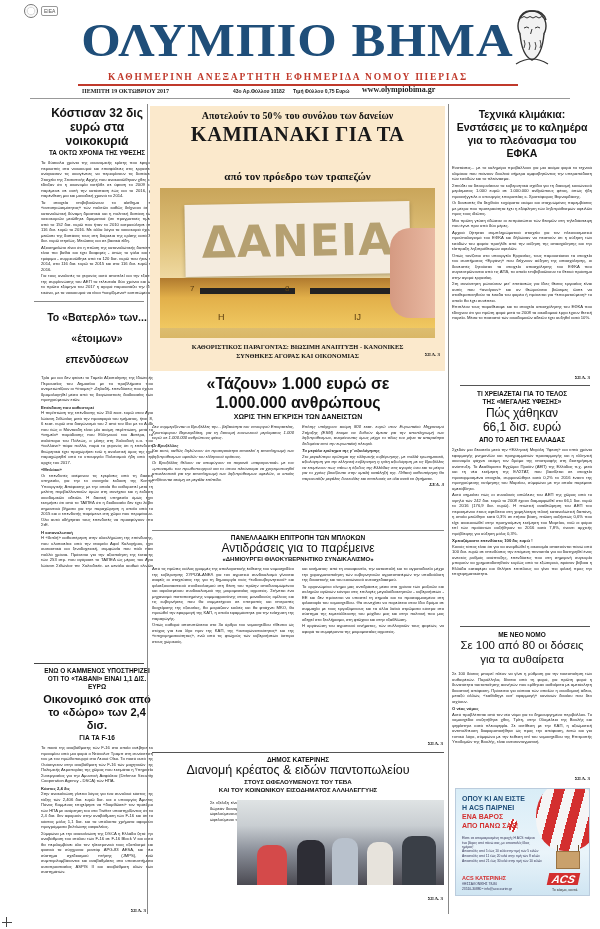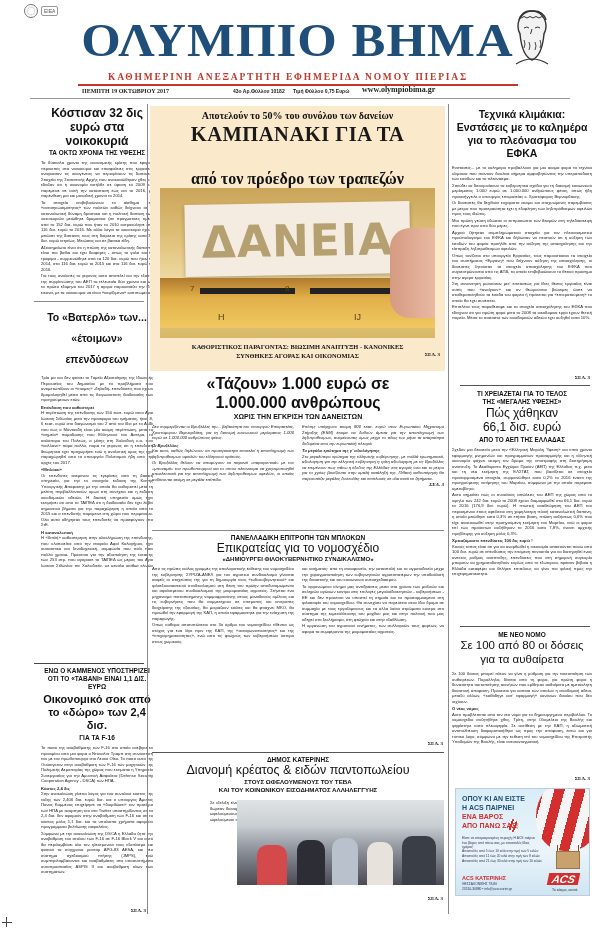--- a/index.html
+++ b/index.html
@@ -43,21 +43,21 @@
   
   .lead-box { position: absolute; left: 150px; top: 106px; width: 295px; height: 265px; background: #fbe9cc; }
   .lead-kicker { position: absolute; left: 0; top: 4px; width: 100%; text-align: center;
     font-family: "Liberation Serif", serif; font-weight: bold; font-size: 10px; color: #111; }
   .lead-title1, .lead-title2 { position: absolute; left: 0; width: 100%; text-align: center;
     font-family: "Liberation Serif", serif; font-weight: bold; font-size: 20.5px; color: #1a1a1a; letter-spacing: 0.5px; }
   .lead-title1 { top: 17px; }
   .lead-title2 { top: 40px; }
   .lead-title2 .red { color: #d62020; }
   .lead-subtitle { position: absolute; left: 0; top: 64px; width: 100%; text-align: center;
-    font-family: "Liberation Serif", serif; font-weight: bold; font-size: 16px; color: #111; }
+    font-family: "Liberation Serif", serif; font-weight: bold; font-size: 11px; color: #111; }
   .lead-photo { position: absolute; left: 10px; top: 82px; width: 275px; height: 150px; overflow: hidden;
     background: linear-gradient(180deg, #c9a55a 0%, #e0c27a 35%, #efd9a1 60%, #d9b766 100%); }
   .photo-card { position: absolute; left: 25px; top: 15px; width: 225px; height: 72px; background: #f4ece0;
     box-shadow: 0 2px 4px rgba(0,0,0,0.25); transform: rotate(-1deg); }
   .photo-card-text { position: absolute; left: 0; top: 12px; width: 100%; text-align: center;
     font-family: "DejaVu Sans", sans-serif; font-weight: bold; font-size: 44px; color: #b5a071; letter-spacing: 1px; }
   .photo-rail { position: absolute; left: 0; top: 90px; width: 100%; height: 50px; background: linear-gradient(180deg, #b07a2e, #e2b04a 40%, #f0c861); }
   .photo-slot { position: absolute; top: 10px; height: 6px; background: #222; }
   .photo-thumb { position: absolute; right: 0; top: 40px; width: 45px; height: 90px; border-radius: 20px 0 0 20px; background: linear-gradient(90deg, #d59a82, #e9b9a2); }
   .lead-caption { position: absolute; left: 0; top: 236px; width: 100%; text-align: center;
@@ -193,21 +193,21 @@
       <span class="sub">Το μεγάλο ερώτημα της γ' αξιολόγησης</span>
       <p>Στο μεγαλύτερο ερώτημα της ελληνικής κυβέρνησης, με πολλά ερωτηματικά, αξιολόγηση για την ελληνική κυβέρνηση η τρίτη αξιολόγηση με τις Βρυξέλλες να επιμένουν πως πάνω η έξοδος της Ελλάδας στις αγορές όσο και το μέτρο για το χρέος βασίζονται στην ομαλή κατάληξή της. Πιθανή καθυστέρηση θα παρουσιάζει μεγάλες δυσκολίες και επιπλοκές σε όλα αυτά τα ζητήματα.</p>
       <div class="see-page">ΣΕΛ. 3</div>
     </div>
   </div>
 </div>
 <div class="hrule" style="left:152px;top:530px;width:292px;"></div>
 
 <div class="col" style="left:152px;top:534px;width:292px;height:205px;overflow:hidden;">
   <div class="h-kicker" style="font-size:6.5px;">ΠΑΝΕΛΛΑΔΙΚΗ ΕΠΙΤΡΟΠΗ ΤΩΝ ΜΠΛΟΚΩΝ</div>
-  <div class="h-big" style="font-size:12px;line-height:14px;font-weight:normal;">Επικρατείας για το νομοσχέδιο</div>
+  <div class="h-big" style="font-size:12px;line-height:14px;font-weight:normal;">Αντιδράσεις για το παρέμεινε</div>
   <div class="h-kicker" style="font-size:6px;margin:1px 0 4px;">«ΔΗΜΙΟΥΡΓΕΙ ΦΙΛΟΚΥΒΕΡΝΗΤΙΚΟ ΣΥΝΔΙΚΑΛΙΣΜΟ»</div>
   <div style="display:flex;gap:8px;">
     <div class="body-text" style="flex:1;">
       <p>Από τις πρώτες κιόλας γραμμές της απολογιστικής έκθεσης του νομοσχεδίου της κυβέρνησης ΣΥΡΙΖΑ-ΑΝΕΛ για τον αγροτικό συνδικαλισμό γίνονται σαφείς οι στοχεύσεις της για τη δημιουργία ενός «ενδοκυβερνητικού» και φιλοεξουσιαστικού συνδικαλισμού στη θέση του πρώην αποδυναμωμένου και αφυλισμένου συνδικαλισμού της μικρομεσαίας αγροτιάς. Στήνεται ένα μηχανισμό πιστοποιημένης νομιμοφροσύνης στους μοναδικούς ομίλους και τις κυβερνήσεις που θα συμμετέχουν σε επιτροπές και επιτροπές διαχείρισης της εξουσίας, θα μοιράζουν κοιλιές και θα φτιάχνει ΜΚΟ, θα προωθεί την εφαρμογή της ΚΑΠ, η οποία εφαρμόστηκε για την ενίσχυση της παραγωγής.</p>
       <p>Όπως καθαρά αποτυπώνεται στο 3ο άρθρο του νομοσχεδίου τίθενται ως στόχος για ένα λίγο πριν της ΚΑΠ, της «ανταγωνιστικότητας» και της «επιχειρηματικότητας», ενώ από τις φτωχούς των κυβερνήσεων ύστερα στους χωρικούς.</p>
     </div>
     <div class="body-text" style="flex:1;">
       <p>και κινήματος: από τη συκοφαντία, την καταστολή και το αγροτοδικείο μέχρι την χαραγματοποίηση των κυβερνητικών αγροτοπατέρων την υποδαύλιση της δικαστικής και του κοινωνικού αυτοσχεδιασμού.</p>
       <p>Το οργανωμένο κίνημα μας αντιδράσεις μέσα στα χρόνια των μαζικών και σκληρών αγώνων κόντρα στις επιλογές μεγαλοϊδιοκτησιών - κυβερνήσεων - ΕΕ και δεν πρόκειται να υποστεί τη σημαία και τα προσαρμοσμένο στη φιλοσοφία του νομοσχεδίου. Θα συνεχίσει να πορεύεται στον ίδιο δρόμο σε συμμαχία με τους εργαζόμενους και τα άλλα λαϊκά στρώματα κόντρα στο σύστημα της εκμετάλλευσης του μόχθου μας και στην πολιτική που μας οδηγεί στο ξεκλήρισμα, στη φτώχεια και στην εξαθλίωση.</p>
       <p>Η οργάνωση του αγροτικού κινήματος, των συλλογικών τους φορέων, να αφορά τα συμφέροντα της μικρομεσαίας αγροτιάς.</p>

